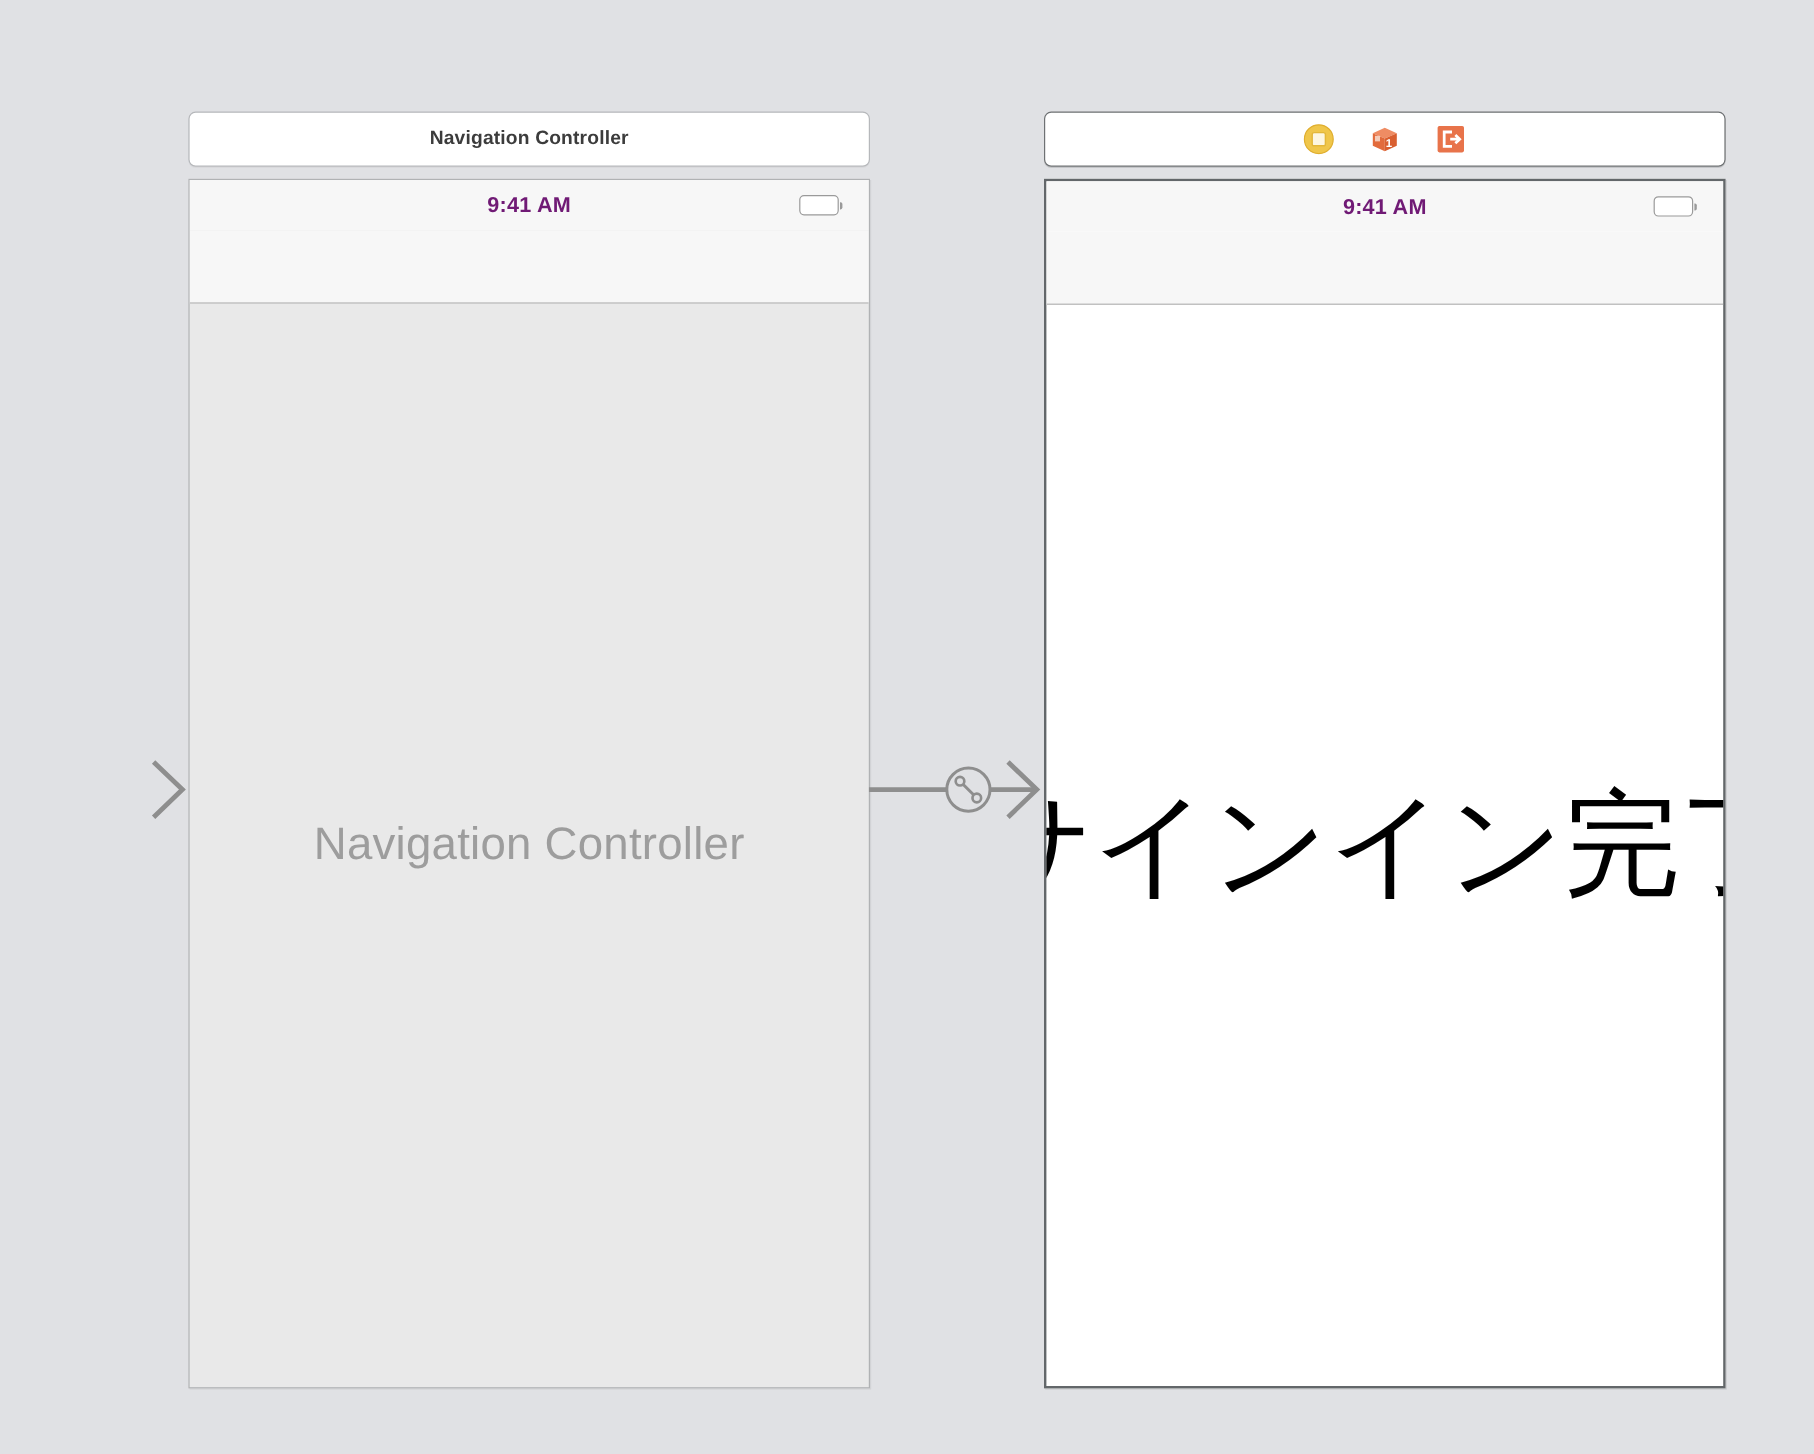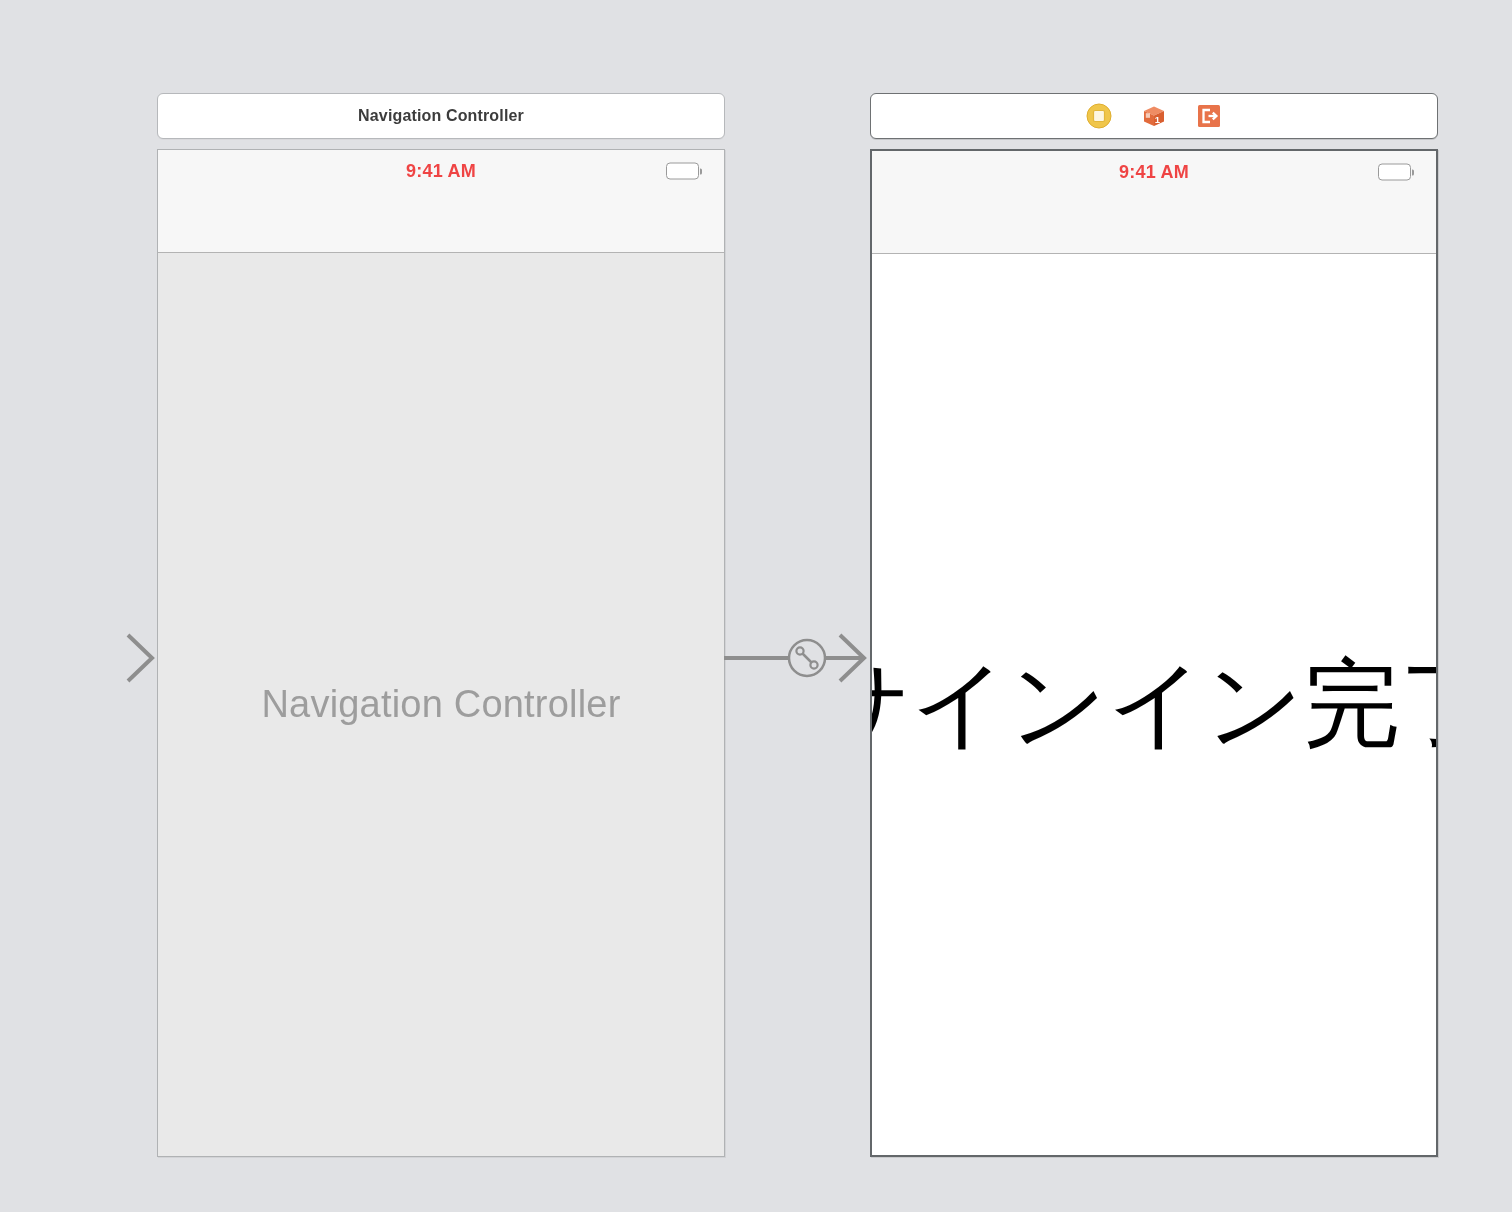--- a/index.html
+++ b/index.html
@@ -85,21 +85,21 @@
     position: relative;
     height: 42px;
     background: #f7f7f7;
     display: flex;
     align-items: center;
     justify-content: center;
   }
   .status-time {
     font-size: 18px;
     font-weight: bold;
-    color: #ef4444;
+    color: #701a75;
     letter-spacing: 0.2px;
   }
   .battery {
     position: absolute;
     right: 22px;
     top: 50%;
     transform: translateY(-50%);
     display: flex;
     align-items: center;
   }

